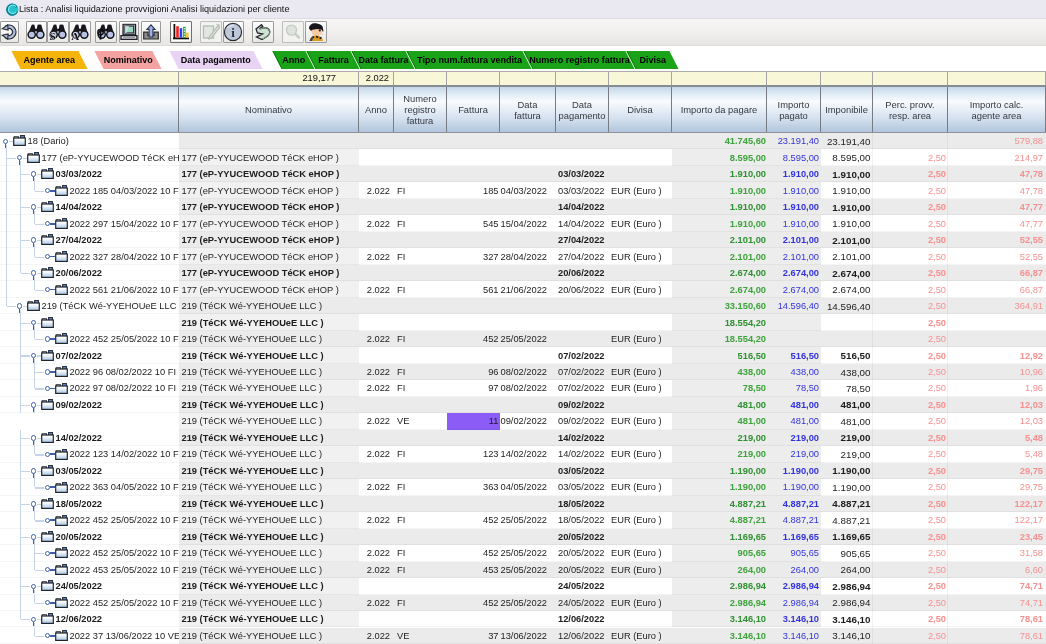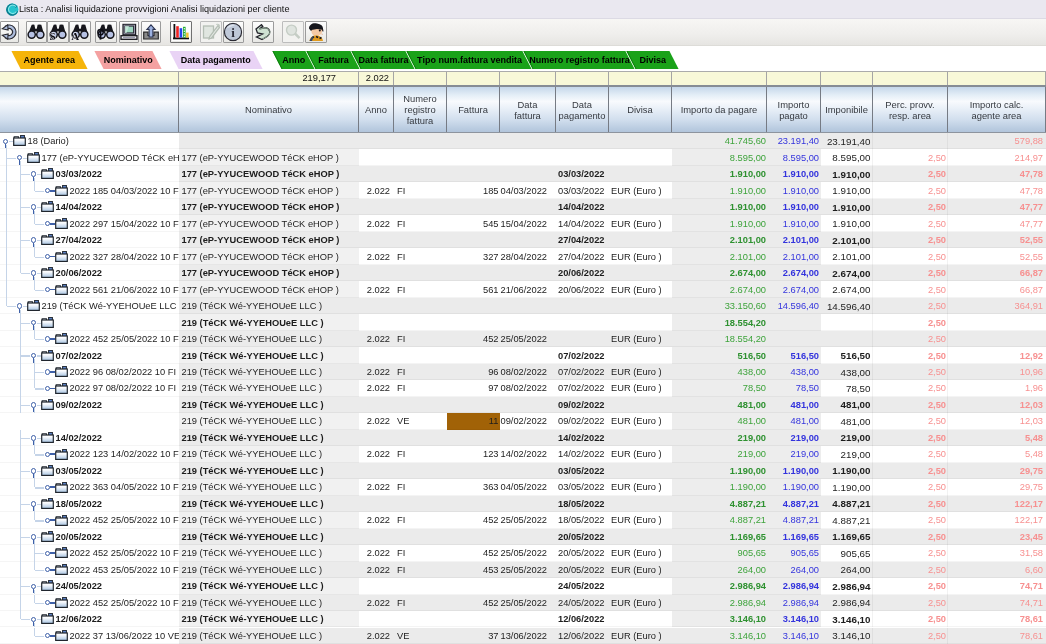--- a/index.html
+++ b/index.html
@@ -27,21 +27,21 @@
   border-bottom:1px solid #8d949e; }
 .hcell { position:absolute; top:0; height:45px; border-right:1px solid #767b84; font-size:9.4px;
   color:#363a40; display:flex; align-items:center; justify-content:center; text-align:center; overflow:hidden; }
 #grid { position:absolute; left:0; top:133px; width:1046px; height:511px; }
 .row { position:absolute; left:0; width:1046px; overflow:hidden; }
 .cell { position:absolute; top:0; height:100%; font-size:9.3px; color:#1c1c1c; white-space:nowrap;
   overflow:hidden; display:flex; align-items:center; }
 .r { justify-content:flex-end; }
 .b { font-weight:bold; }
 .imp { font-size:9.8px; }
-.green { color:#3da33b; } .b .green, .green.b { color:#2e9130; }
+.green { color:#3da33b;font-weight:bold; } .b .green, .green.b { color:#2e9130; }
 .blue { color:#3333dd; }
 .red { color:#f79090; }
 .tree { position:absolute; left:0; top:0; width:179px; height:100%; background:#fff; overflow:hidden; }
 .tl { position:absolute; font-size:9.3px; color:#1c1c1c; white-space:nowrap; top:50%; transform:translateY(-50%); }
 .vline { position:absolute; width:1.2px; background:#c5d4e8; }
 .hline { position:absolute; height:1.2px; background:#c5d4e8; }
 .xc { position:absolute; width:5.4px; height:5.4px; border:1.6px solid #3e60a8; border-radius:50%; background:#fff; }
 .stub { position:absolute; background:#3e60a8; }
 </style></head><body>
 <div id="titlebar">
@@ -941,21 +941,21 @@
           <path d="M1.2 3.3 L1.2 1.7 L5.4 1.7 L5.4 3.3" fill="#eef2f8" stroke="#20262e" stroke-width="1.1"></path>
           <rect x="0.7" y="3.0" width="11.6" height="7.4" fill="url(#fg17)" stroke="#20262e" stroke-width="1.2"></rect>
         </svg>
 <div class="tl b" style="left:55.5px">09/02/2022</div>
 </div>
 </div>
 <div class="row" style="top:280.23px;height:16.48px">
 <div class="cell" style="left:179px;width:180px;background:#f1f1f1;padding-left:2.5px;box-shadow:inset 0 -1px 0 rgba(0,0,0,0.045)">219 (TéCK Wé-YYEHOUeE LLC )</div>
 <div class="cell r" style="left:359px;width:35px;background:#ffffff;padding-right:4px;box-shadow:inset 0 -1px 0 rgba(0,0,0,0.045)">2.022</div>
 <div class="cell" style="left:394px;width:53px;background:#ffffff;padding-left:3px;box-shadow:inset 0 -1px 0 rgba(0,0,0,0.045)">VE</div>
-<div class="cell r" style="left:447px;width:53px;background:#a16207;padding-right:1.5px;box-shadow:inset 0 -1px 0 rgba(0,0,0,0.045)">11</div>
+<div class="cell r" style="left:447px;width:53px;background:#8b5cf6;padding-right:1.5px;box-shadow:inset 0 -1px 0 rgba(0,0,0,0.045)">11</div>
 <div class="cell r" style="left:500px;width:56px;background:#ffffff;padding-right:9px;box-shadow:inset 0 -1px 0 rgba(0,0,0,0.045)">09/02/2022</div>
 <div class="cell r" style="left:556px;width:53px;background:#ffffff;padding-right:4.5px;box-shadow:inset 0 -1px 0 rgba(0,0,0,0.045)">09/02/2022</div>
 <div class="cell" style="left:609px;width:63px;background:#ffffff;padding-left:2px;box-shadow:inset 0 -1px 0 rgba(0,0,0,0.045)">EUR (Euro )</div>
 <div class="cell r" style="left:672px;width:95px;background:#ededed;padding-right:1px;box-shadow:inset 0 -1px 0 rgba(0,0,0,0.045)">
         <span class="green">481,00</span>
       </div>
 <div class="cell r" style="left:767px;width:54px;background:#ededed;padding-right:2px;box-shadow:inset 0 -1px 0 rgba(0,0,0,0.045)">
         <span class="blue">481,00</span>
       </div>
 <div class="cell imp r" style="left:821px;width:52px;background:#ffffff;padding-right:2.5px;box-shadow:inset -1px 0 0 rgba(0,0,0,0.05), inset 0 -1px 0 rgba(0,0,0,0.045)">481,00</div>

